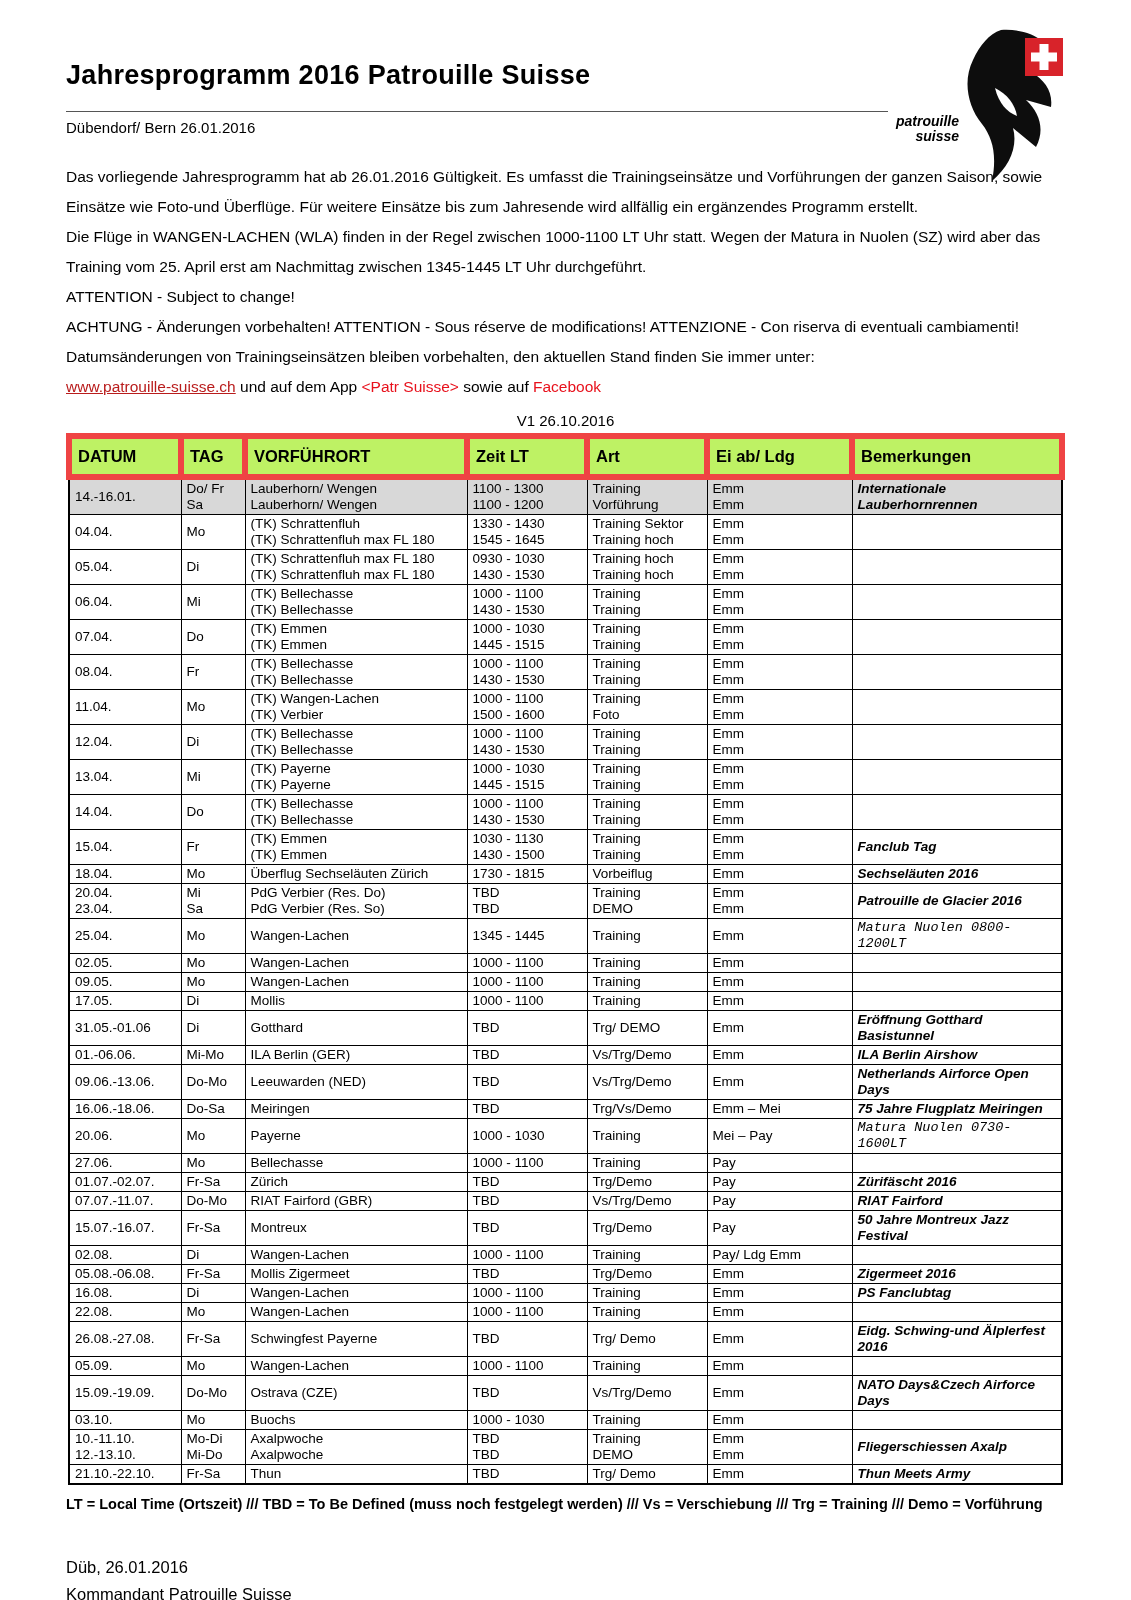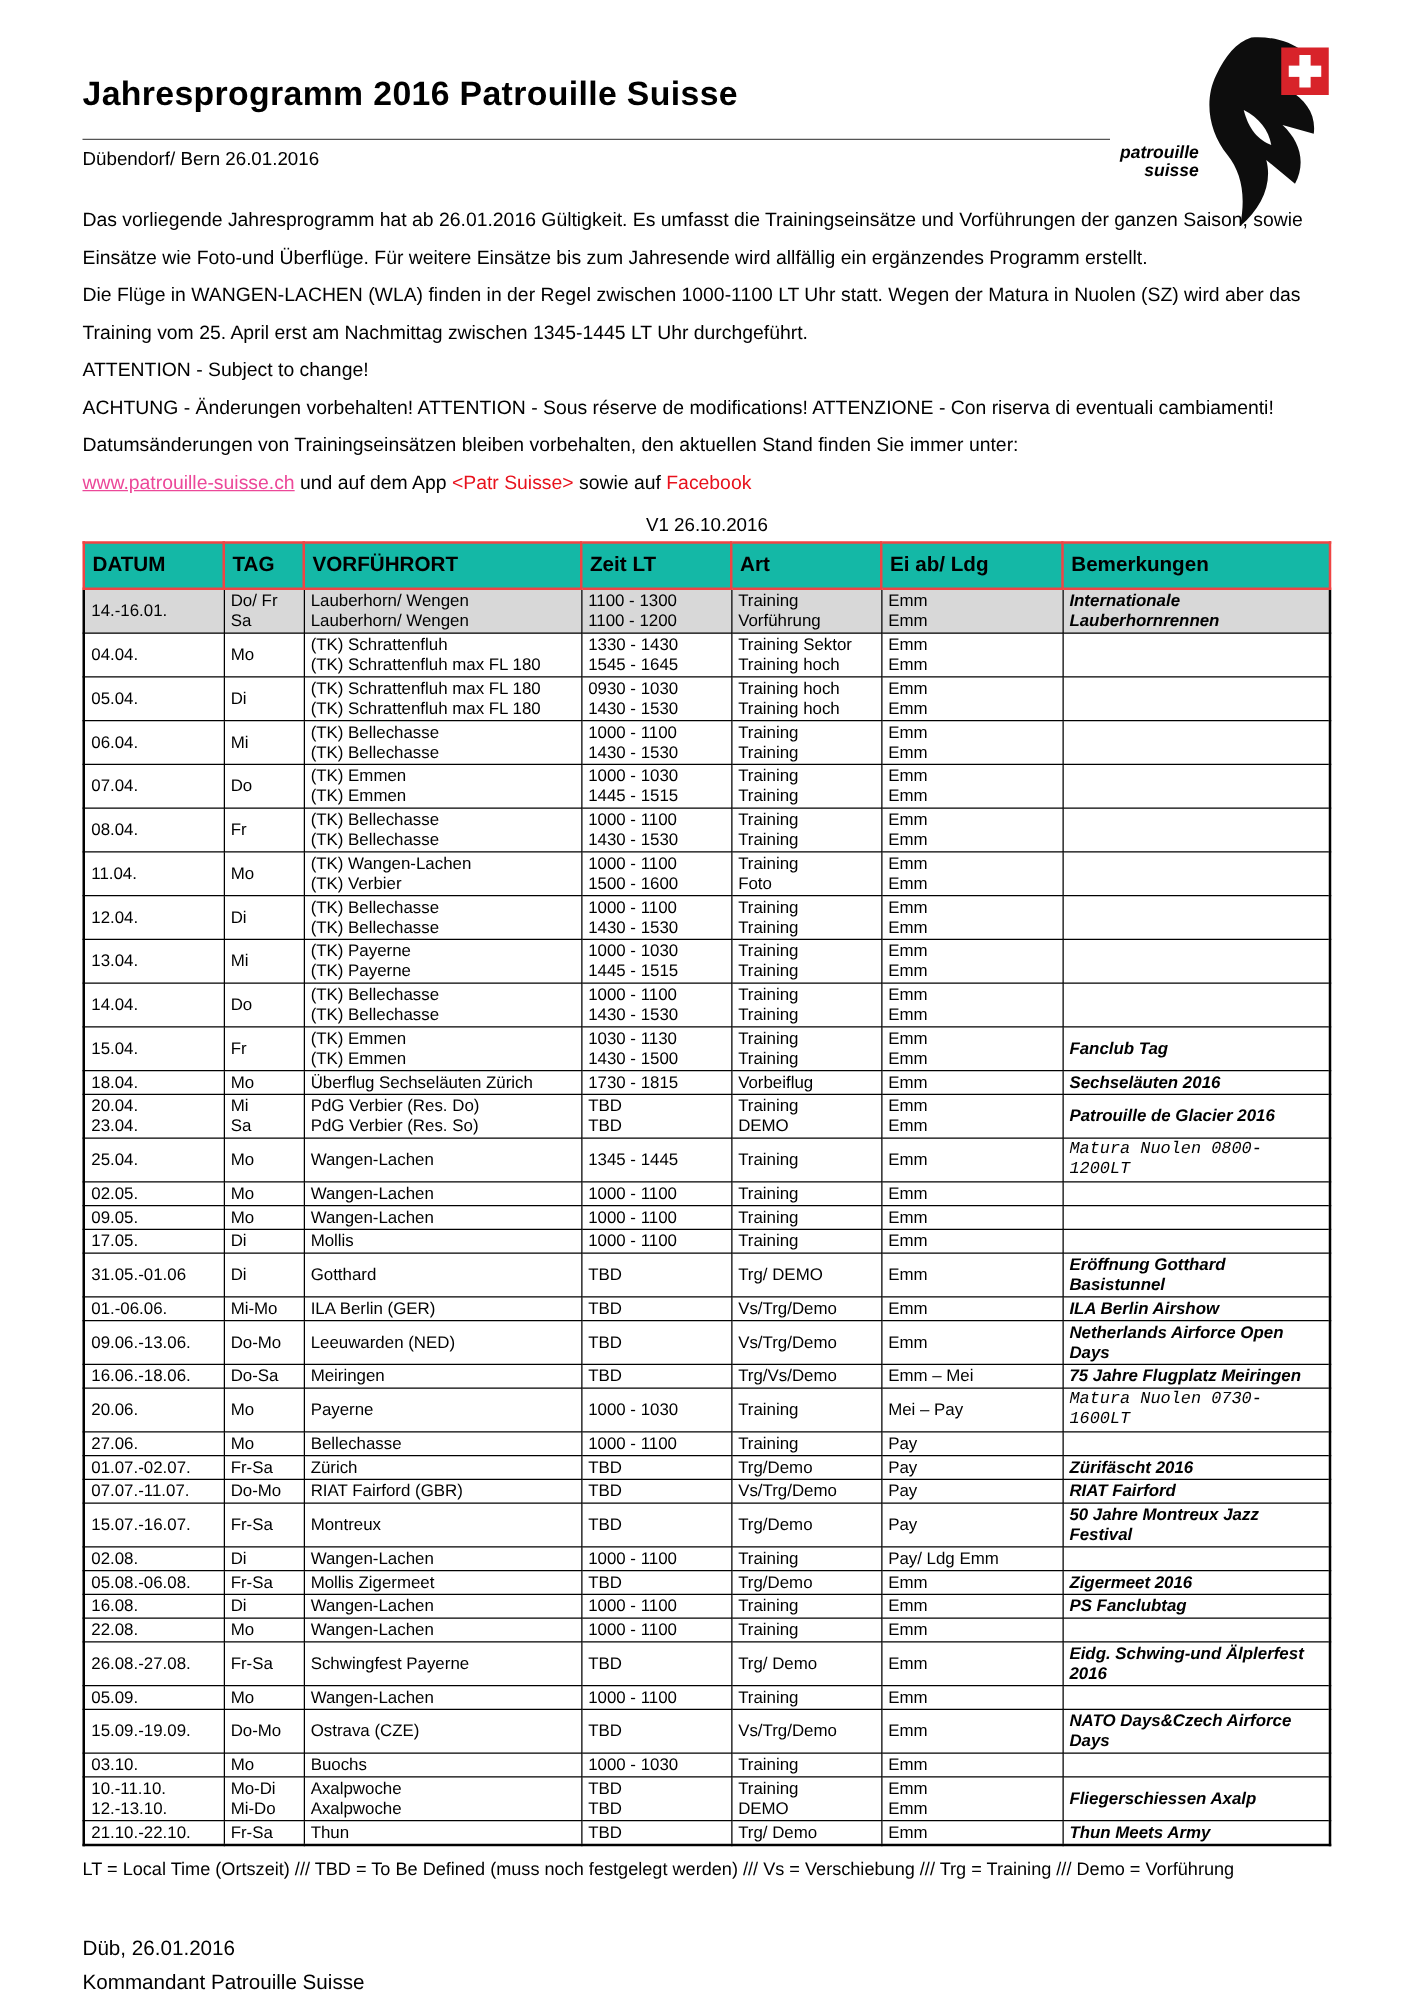--- a/index.html
+++ b/index.html
@@ -13,37 +13,37 @@
   .dateline { font-size:15px; margin-top:7px; }
 
   .logo-wrap { position:absolute; top:28px; right:62px; width:205px; height:158px; }
   .logo-svg { position:absolute; right:0; top:0; }
   .logo-script { position:absolute; left:0; top:86px; width:95px; font-size:14px; font-weight:700; font-style:italic; line-height:15px; text-align:right; }
 
   
   .intro { margin-top:26px; }
   .intro p { font-size:15.5px; line-height:30px; }
   .red { color:#e8111c; }
-  a.weblink { color:#ec4899; text-decoration:underline; cursor:pointer; }
+  a.weblink { color:#b91c1c; text-decoration:underline; cursor:pointer; }
 
   
   .version { text-align:center; font-size:15px; margin-top:10px; margin-bottom:4px; width:999px; }
 
   
   table.schedule { border-collapse:collapse; width:999px; border:2px solid #000; }
-  table.schedule th { border:2px solid #ef4444; font-size:16.5px; font-weight:700; text-align:left; padding:8px 5px 8px 6px; background:#14b8a6; }
+  table.schedule th { border:6px solid #ef4444; font-size:16.5px; font-weight:700; text-align:left; padding:8px 5px 8px 6px; background:#bef264; }
   table.schedule td { border:1px solid #000; font-size:13.5px; line-height:16px; padding:1px 5px; vertical-align:middle; white-space:pre-line; }
   tr.shaded td { background:#d8d8d8; }
   td.bem { font-size:11px; font-weight:700; font-style:italic; line-height:13px;margin-top:24px; }
   td.bem-light { font-size:10.5px; font-weight:400; font-style:italic; line-height:13px;font-family:Liberation Mono, monospace; }
   col.c-datum { width:112px; } col.c-tag { width:64px; } col.c-ort { width:222px; }
   col.c-zeit { width:120px; } col.c-art { width:120px; } col.c-ei { width:145px; }
 
   
-  .legend { font-size:14.5px; margin-top:11px; width:999px; }
+  .legend { font-size:14.5px; margin-top:11px; width:999px;font-weight:bold; }
   .signature { margin-top:42px; font-size:16.5px; line-height:27px; }
 </style>
 </head>
 <body>
 
 <div class="page">
 
   <div class="logo-wrap">
     <span class="logo-script">patrouille suisse</span>
     <svg class="logo-svg" width="112" height="155" viewBox="0 0 112 155">

